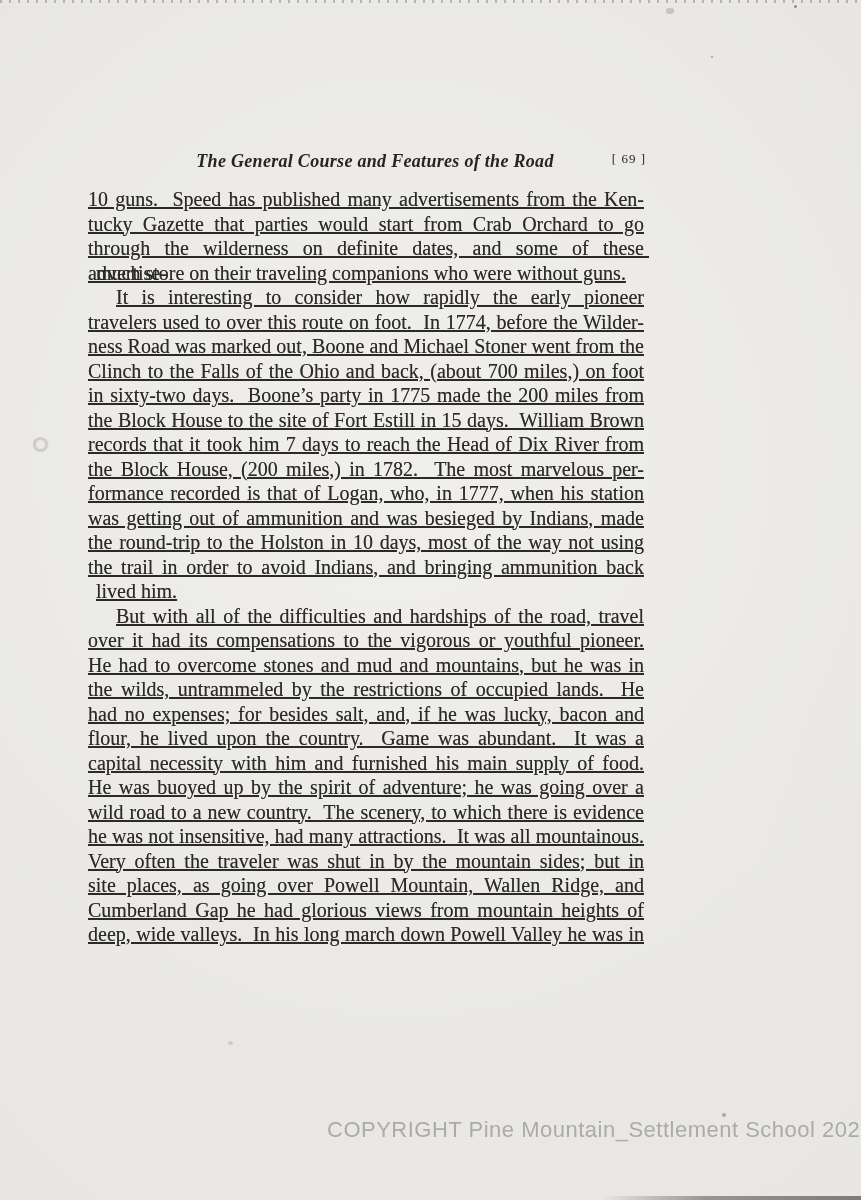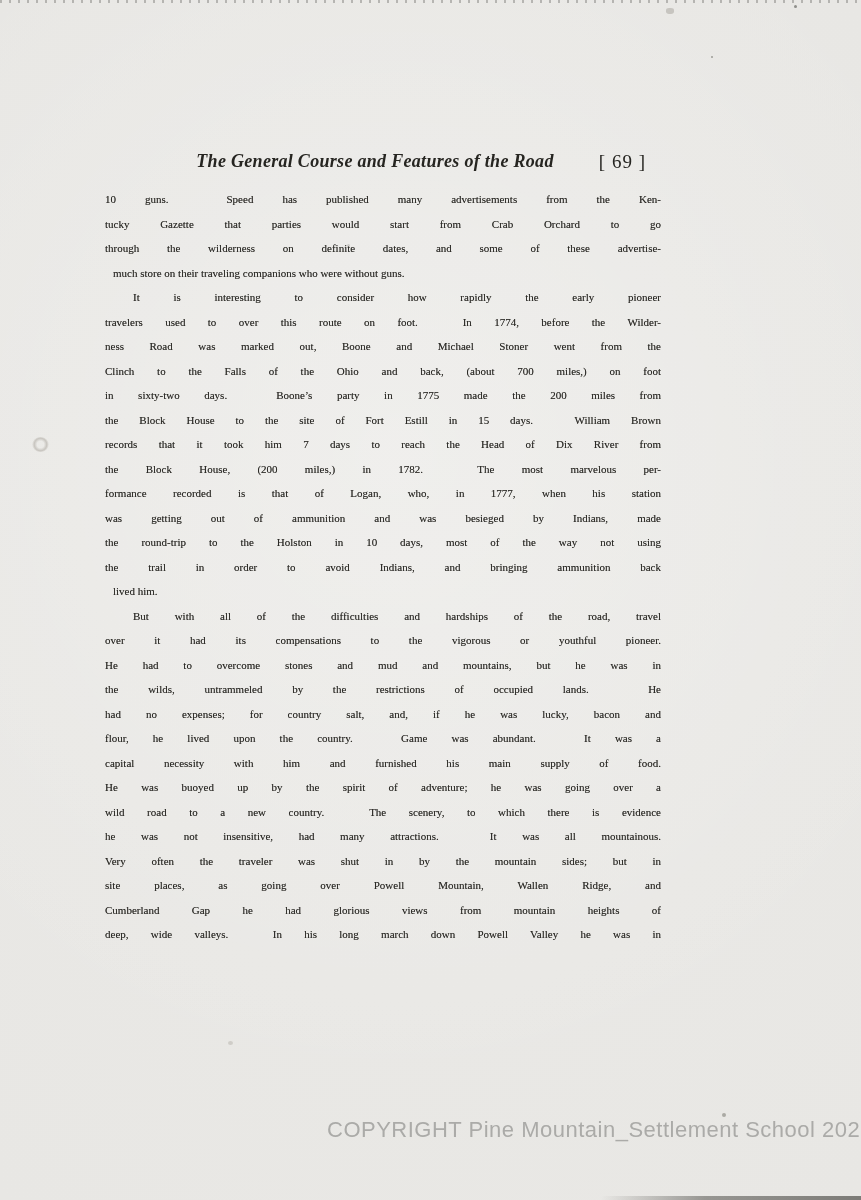--- a/index.html
+++ b/index.html
@@ -53,33 +53,34 @@
     white-space: nowrap;
     font-style: italic;
     font-weight: 600;
     font-size: 18px;
     letter-spacing: 0.3px;
     color: #262521;
   }
   .page-number {
     position: absolute;
     right: 198px;
-    font-size: 19px;
+    font-size: 13px;
     letter-spacing: 1px;
     color: #262521;
   }
 
   .text-block {
     position: absolute;
-    left: 105px;
+    left: 88px;
     top: 187px;
     width: 556px;
-    font-size: 11px;
+    font-size: 20px;
     color: #2b2a26;
     text-shadow: 0 0 0.5px rgba(43,42,38,0.55);
+    text-decoration: underline;
   }
   .line {
     height: 24.5px;
     line-height: 24.5px;
     white-space: pre-wrap;
     text-align: justify;
     text-align-last: justify;
   }
   .line.indent { text-indent: 28px; }
   .line.flush  { text-align-last: left; margin-left: 8px; }
@@ -133,21 +134,21 @@
       <div class="line">the Block House, (200 miles,) in 1782.  The most marvelous per-</div>
       <div class="line">formance recorded is that of Logan, who, in 1777, when his station</div>
       <div class="line">was getting out of ammunition and was besieged by Indians, made</div>
       <div class="line">the round-trip to the Holston in 10 days, most of the way not using</div>
       <div class="line">the trail in order to avoid Indians, and bringing ammunition back</div>
       <div class="line flush">lived him.</div>
       <div class="line indent">But with all of the difficulties and hardships of the road, travel</div>
       <div class="line">over it had its compensations to the vigorous or youthful pioneer.</div>
       <div class="line">He had to overcome stones and mud and mountains, but he was in</div>
       <div class="line">the wilds, untrammeled by the restrictions of occupied lands.  He</div>
-      <div class="line">had no expenses; for country salt, and, if he was lucky, bacon and</div>
+      <div class="line">had no expenses; for besides salt, and, if he was lucky, bacon and</div>
       <div class="line">flour, he lived upon the country.  Game was abundant.  It was a</div>
       <div class="line">capital necessity with him and furnished his main supply of food.</div>
       <div class="line">He was buoyed up by the spirit of adventure; he was going over a</div>
       <div class="line">wild road to a new country.  The scenery, to which there is evidence</div>
       <div class="line">he was not insensitive, had many attractions.  It was all mountainous.</div>
       <div class="line">Very often the traveler was shut in by the mountain sides; but in</div>
       <div class="line">site places, as going over Powell Mountain, Wallen Ridge, and</div>
       <div class="line">Cumberland Gap he had glorious views from mountain heights of</div>
       <div class="line">deep, wide valleys.  In his long march down Powell Valley he was in</div>
     </div>

